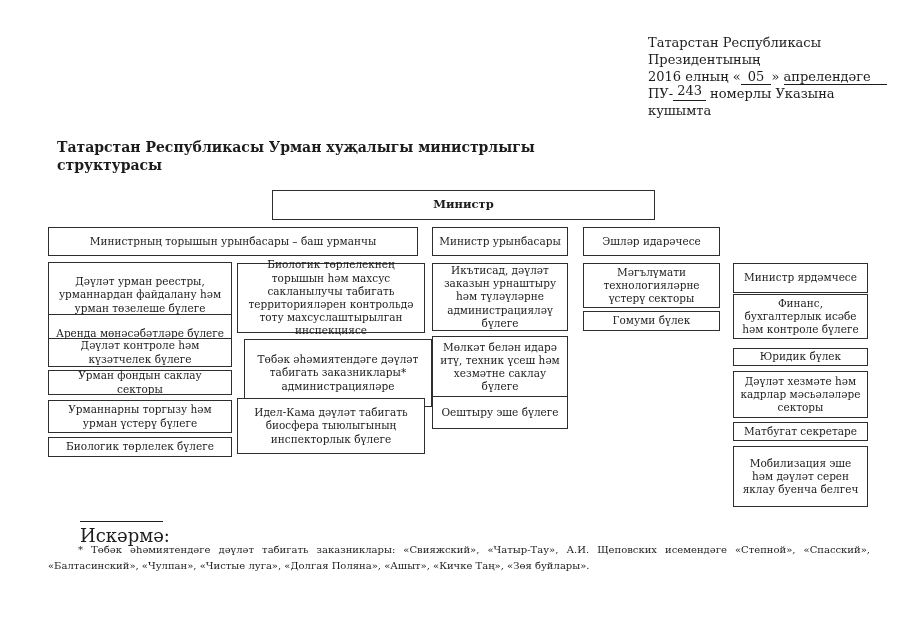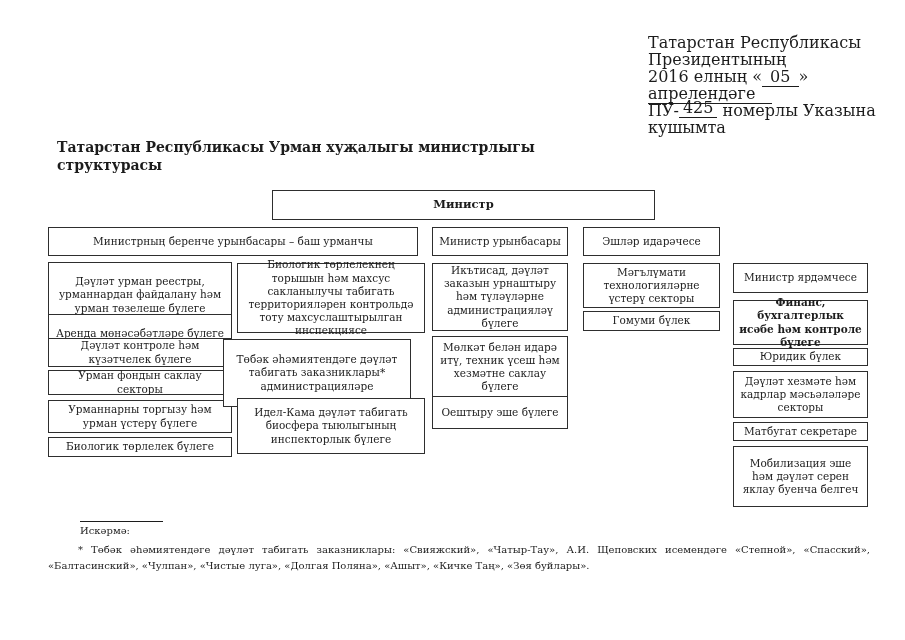--- a/index.html
+++ b/index.html
@@ -2,88 +2,88 @@
 <html><head>
 <meta charset="utf-8">
 <style>
   html,body{margin:0;padding:0;background:#e8e8e8;}
   .page{
     position:relative;width:905px;height:640px;background:#ffffff;
     font-family:"DejaVu Serif","Liberation Serif",serif;color:#1c1c1c;
     overflow:hidden;margin:0 auto;
   }
   
-  .corner-note{position:absolute;left:648px;top:34px;width:252px;font-size:16px;line-height:17px;}
+  .corner-note{position:absolute;left:648px;top:34px;width:252px;font-size:13px;line-height:17px;}
   .blank{border-bottom:1px solid #1c1c1c;white-space:pre;}
   .blank-day{padding:0 3px;}
   .blank-month{padding-right:12px;}
   .blank-num{border-bottom:1px solid #1c1c1c;padding:0 4px;display:inline-block;line-height:12px;}
   .blank-num .raised{position:relative;top:-3px;}
   
   .doc-title{position:absolute;left:57px;top:139px;width:840px;text-align:left;
     font-size:14px;font-weight:bold;line-height:17.5px;}
   
   .obox{
     position:absolute;box-sizing:border-box;border:1px solid #2e2e2e;background:#ffffff;
     display:flex;align-items:center;justify-content:center;text-align:center;
     font-size:10.5px;line-height:13.2px;padding:1px 5px;
   }
   .obox.bold{font-weight:bold;font-size:11.5px;}
   
   .footnote-rule{position:absolute;left:80px;top:521px;width:83px;height:1px;background:#1c1c1c;}
-  .footnote-label{position:absolute;left:80px;top:525px;font-size:10px;}
+  .footnote-label{position:absolute;left:80px;top:525px;font-size:18px;}
   .footnote-text{
     position:absolute;left:48px;top:542px;width:822px;font-size:10px;line-height:16px;
     text-align:justify;text-indent:30px;
   }
 </style>
 </head>
 <body>
 
 <div class="page">
 
   <div class="corner-note">
     <div>Татарстан Республикасы</div>
     <div>Президентының</div>
     <div><span>2016 елның «</span><span class="blank blank-day"> 05 </span><span>» </span><span class="blank blank-month">апрелендәге </span></div>
-    <div><span>ПУ-</span><span class="blank-num"><span class="raised">425</span></span><span> номерлы Указына</span></div>
+    <div><span>ПУ-</span><span class="blank-num"><span class="raised">243</span></span><span> номерлы Указына</span></div>
     <div>кушымта</div>
   </div>
 
   <div class="doc-title">
     <div>Татарстан Республикасы Урман хуҗалыгы министрлыгы</div>
     <div>структурасы</div>
   </div>
 
   <div class="obox bold" style="left:272px;top:190px;width:383px;height:30px;">Министр</div>
 
-  <div class="obox" style="left:48px;top:227px;width:370px;height:29px;">Министрның беренче урынбасары – баш урманчы</div>
+  <div class="obox" style="left:48px;top:227px;width:370px;height:29px;">Министрның торышын урынбасары – баш урманчы</div>
   <div class="obox" style="left:432px;top:227px;width:136px;height:29px;">Министр урынбасары</div>
   <div class="obox" style="left:583px;top:227px;width:137px;height:29px;">Эшләр идарәчесе</div>
 
   <div class="obox" style="left:48px;top:262px;width:184px;height:66px;">Дәүләт урман реестры, урманнардан файдалану һәм урман төзелеше бүлеге</div>
   <div class="obox" style="left:48px;top:314px;width:184px;height:39px;">Аренда мөнәсәбәтләре бүлеге</div>
   <div class="obox" style="left:48px;top:338px;width:184px;height:29px;">Дәүләт контроле һәм күзәтчелек бүлеге</div>
   <div class="obox" style="left:48px;top:370px;width:184px;height:25px;">Урман фондын саклау секторы</div>
   <div class="obox" style="left:48px;top:400px;width:184px;height:33px;">Урманнарны торгызу һәм урман үстерү бүлеге</div>
   <div class="obox" style="left:48px;top:437px;width:184px;height:20px;">Биологик төрлелек бүлеге</div>
 
   <div class="obox" style="left:237px;top:263px;width:188px;height:70px;">Биологик төрлелекнең торышын һәм махсус сакланылучы табигать территорияләрен контрольдә тоту махсуслаштырылган инспекциясе</div>
-  <div class="obox" style="left:223px;top:339px;width:188px;height:68px;">Төбәк әһәмиятендәге дәүләт табигать заказниклары* администрацияләре</div>
+  <div class="obox" style="left:244px;top:339px;width:188px;height:68px;">Төбәк әһәмиятендәге дәүләт табигать заказниклары* администрацияләре</div>
   <div class="obox" style="left:237px;top:398px;width:188px;height:56px;">Идел-Кама дәүләт табигать биосфера тыюлыгының инспекторлык бүлеге</div>
 
   <div class="obox" style="left:432px;top:263px;width:136px;height:68px;">Икътисад, дәүләт заказын урнаштыру һәм түләүләрне администрацияләү бүлеге</div>
   <div class="obox" style="left:432px;top:336px;width:136px;height:62px;">Мөлкәт белән идарә итү, техник үсеш һәм хезмәтне саклау бүлеге</div>
   <div class="obox" style="left:432px;top:396px;width:136px;height:33px;">Оештыру эше бүлеге</div>
 
   <div class="obox" style="left:583px;top:263px;width:137px;height:45px;">Мәгълүмати технологияләрне үстерү секторы</div>
   <div class="obox" style="left:583px;top:311px;width:137px;height:20px;">Гомуми бүлек</div>
 
   <div class="obox" style="left:733px;top:263px;width:135px;height:30px;">Министр ярдәмчесе</div>
-  <div class="obox" style="left:733px;top:300px;width:135px;height:45px;font-weight:bold;">Финанс, бухгалтерлык исәбе һәм контроле бүлеге</div>
+  <div class="obox" style="left:733px;top:294px;width:135px;height:45px;">Финанс, бухгалтерлык исәбе һәм контроле бүлеге</div>
   <div class="obox" style="left:733px;top:348px;width:135px;height:18px;">Юридик бүлек</div>
   <div class="obox" style="left:733px;top:371px;width:135px;height:47px;">Дәүләт хезмәте һәм кадрлар мәсьәләләре секторы</div>
   <div class="obox" style="left:733px;top:422px;width:135px;height:19px;">Матбугат секретаре</div>
   <div class="obox" style="left:733px;top:446px;width:135px;height:61px;">Мобилизация эше һәм дәүләт серен яклау буенча белгеч</div>
 
   <div class="footnote-rule"></div>
   <div class="footnote-label">Искәрмә:</div>
   <div class="footnote-text">* Төбәк әһәмиятендәге дәүләт табигать заказниклары: «Свияжский», «Чатыр-Тау», А.И. Щеповских исемендәге «Степной», «Спасский», «Балтасинский», «Чулпан», «Чистые луга», «Долгая Поляна», «Ашыт», «Кичке Таң», «Зөя буйлары».</div>
 
 </div>

